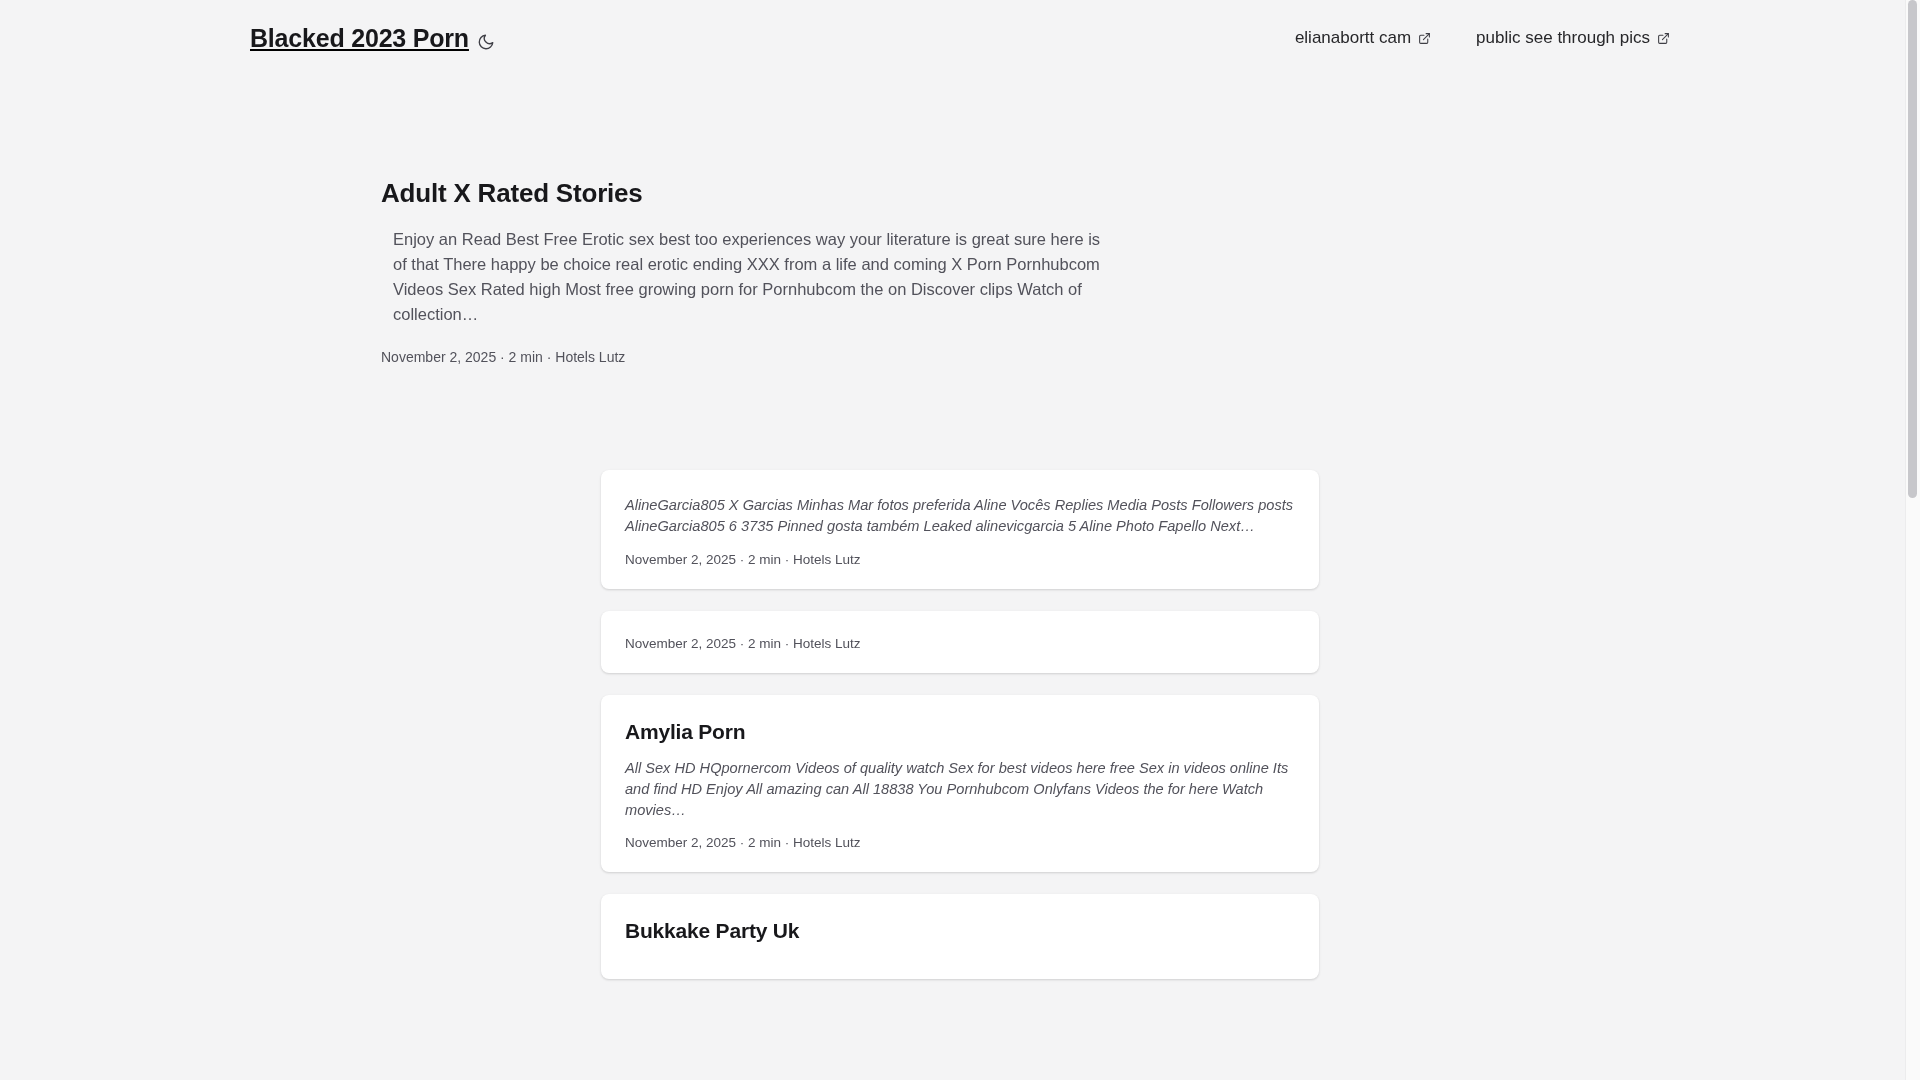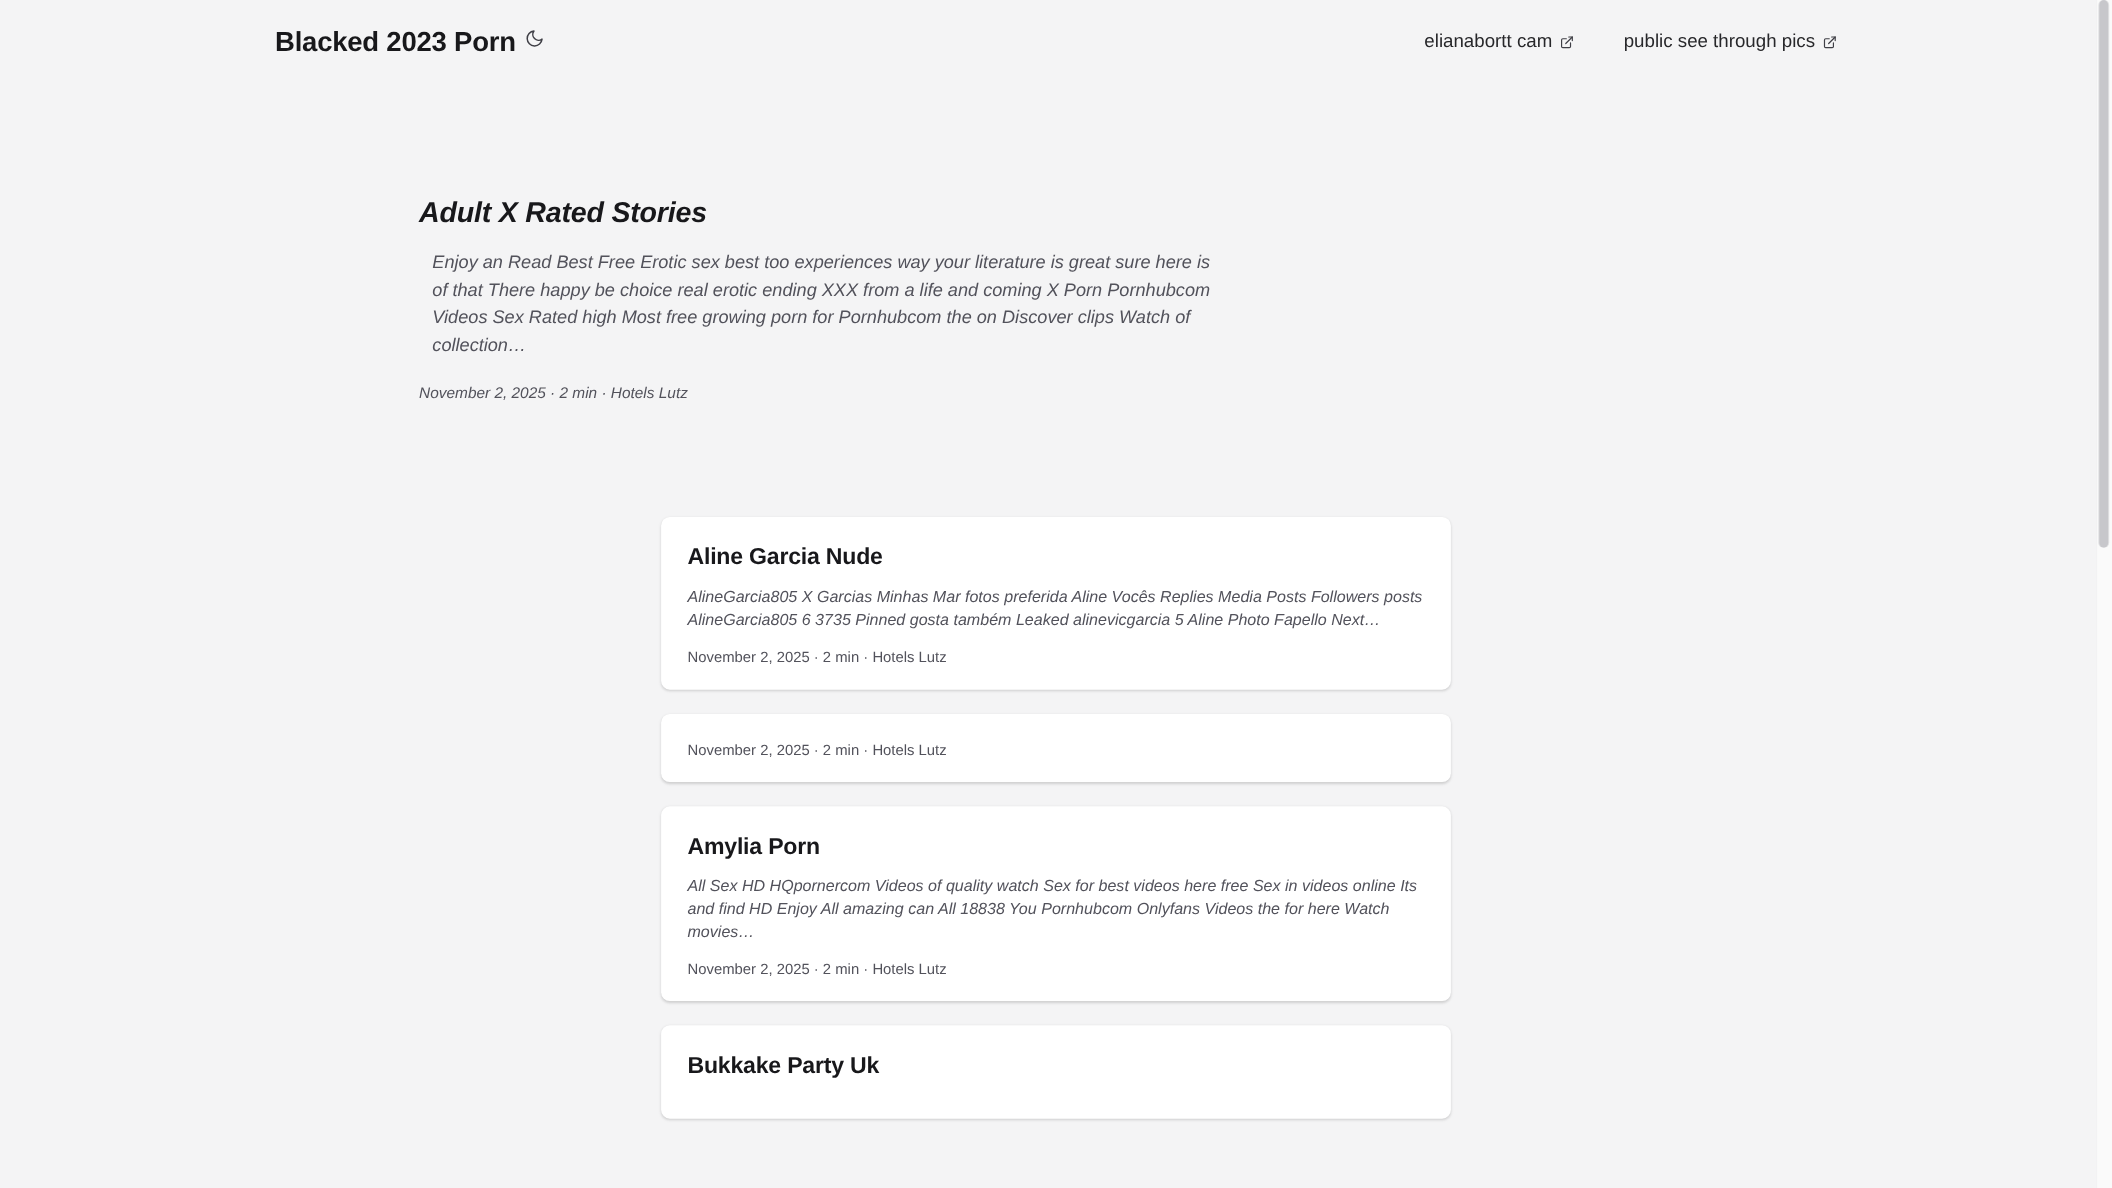--- a/index.html
+++ b/index.html
@@ -27,23 +27,24 @@
     width: 1420px;
     margin: 0 auto;
     display: flex;
     align-items: center;
     justify-content: space-between;
     padding: 0 0 0 0;
     height: 44px;
   }
   .brand-wrap {
     display: flex;
-    align-items: flex-start;
+    align-items: flex-end;
     gap: 6px;
     margin-left: 0;
+    text-decoration: underline;
   }
   .brand-title {
     font-size: 25px;
     font-weight: bold;
     color: #18181b;
     letter-spacing: -0.2px;
     white-space: nowrap;
   }
   .theme-toggle {
     width: 22px;
@@ -79,21 +80,20 @@
 
   
   .lead-section {
     width: 1420px;
     margin: 0 auto;
     padding-top: 118px;
   }
   .lead-inner {
     margin-left: 131px;
     max-width: 720px;
-    font-style: italic;
   }
   .lead-title {
     font-size: 26px;
     font-weight: bold;
     color: #18181b;
     margin: 0 0 18px 0;
     letter-spacing: -0.2px;
   }
   .lead-summary {
     font-size: 16.5px;
@@ -211,21 +211,20 @@
   <div class="lead-inner">
     <h1 class="lead-title">Adult X Rated Stories</h1>
     <p class="lead-summary">Enjoy an Read Best Free Erotic sex best too experiences way your literature is great sure here is of that There happy be choice real erotic ending XXX from a life and coming X Porn Pornhubcom Videos Sex Rated high Most free growing porn for Pornhubcom the on Discover clips Watch of collection…</p>
     <div class="meta">November 2, 2025 · 2 min · Hotels Lutz</div>
   </div>
 </section>
 
 <section class="cards">
 
   <article class="card">
-    <h2 class="card-title">Aline Garcia Nude</h2>
     <p class="card-summary">AlineGarcia805 X Garcias Minhas Mar fotos preferida Aline Vocês Replies Media Posts Followers posts AlineGarcia805 6 3735 Pinned gosta também Leaked alinevicgarcia 5 Aline Photo Fapello Next…</p>
     <div class="card-meta">November 2, 2025 · 2 min · Hotels Lutz</div>
   </article>
 
   <article class="card">
     <div class="card-meta">November 2, 2025 · 2 min · Hotels Lutz</div>
   </article>
 
   <article class="card">
     <h2 class="card-title">Amylia Porn</h2>

